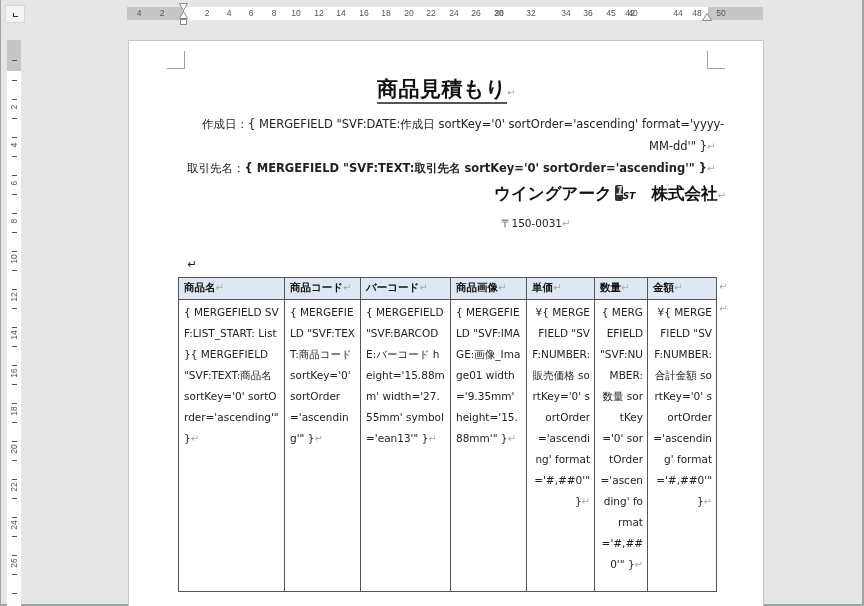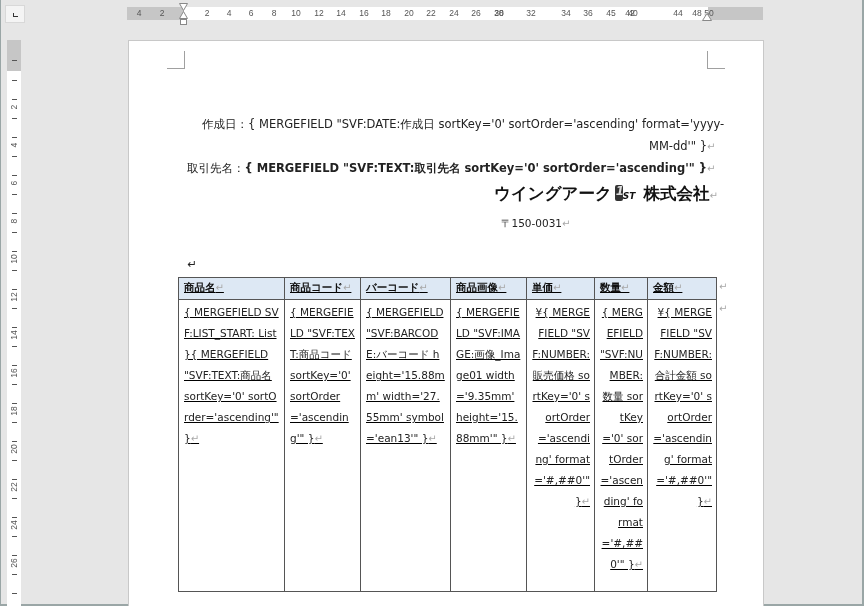--- a/index.html
+++ b/index.html
@@ -25,23 +25,23 @@
   .crop-tl { left: 38px; top: 10px; border-right: 1px solid #a0a0a0; border-bottom: 1px solid #a0a0a0; }
   .crop-tr { left: 578px; top: 10px; border-left: 1px solid #a0a0a0; border-bottom: 1px solid #a0a0a0; }
   .para-mark { color: #a8a8a8; font-size: 10px; font-weight: normal; }
   .title { position: absolute; left: 248px; top: 34px; font-size: 21px; font-weight: bold; color: #111; letter-spacing: 0.5px; }
   .title-text { border-bottom: 2px solid #555; padding-bottom: 1px; }
   .line { position: absolute; font-size: 11.5px; color: #222; white-space: nowrap; }
   .bold { font-weight: bold; }
   .company { position: absolute; left: 365px; top: 142px; font-size: 16.5px; font-weight: bold; color: #111; white-space: nowrap; }
   .logo { display: inline-block; width: 8px; height: 16px; background: #333; border-radius: 2px; vertical-align: -2px; margin-left: 3px; position: relative; }
   .logo::after { content: "1"; position: absolute; left: 1px; top: -1px; font-size: 12px; color: #ddd; font-style: italic; }
-  .logo-st { font-size: 9px; font-style: italic; margin-right: 8px; }
+  .logo-st { font-size: 9px; font-style: italic; margin-right: 16px; }
   .addr { position: absolute; font-size: 10.5px; color: #222; white-space: nowrap; }
-  table.est { position: absolute; left: 49px; top: 236px; border-collapse: collapse; table-layout: fixed; width: 538px; text-decoration: underline; }
+  table.est { position: absolute; left: 49px; top: 236px; border-collapse: collapse; table-layout: fixed; width: 538px; }
   table.est th, table.est td { border: 1px solid #555; font-size: 10.5px; color: #222; vertical-align: top; padding: 2px 5px 0 5px; }
   table.est th { background: #dde8f4; font-weight: bold; height: 22px; text-align: left; padding-top: 3px; color: #111; }
   table.est td { height: 292px; line-height: 21px; word-break: break-all; }
   table.est td.r { text-align: right; padding-right: 4px; }
   .row-end { position: absolute; left: 590px; font-size: 10px; color: #a8a8a8; }
 </style>
 </head>
 <body>
 
 <div class="frame">
@@ -71,21 +71,21 @@
     <span class="tick" style="left:372px">28</span>
     <span class="tick" style="left:372px">30</span>
     <span class="tick" style="left:404px">32</span>
     <span class="tick" style="left:439px">34</span>
     <span class="tick" style="left:461px">36</span>
     <span class="tick" style="left:484px">45</span>
     <span class="tick" style="left:506px">40</span>
     <span class="tick" style="left:503px">42</span>
     <span class="tick" style="left:551px">44</span>
     <span class="tick" style="left:570px">48</span>
-    <span class="tick" style="left:582px">50</span>
+    <span class="tick" style="left:594px">50</span>
   </div>
 
   <svg class="indent-top" viewBox="0 0 9 8">
       <polygon points="0.5,0.5 8.5,0.5 4.5,7.5" fill="#fff" stroke="#888"></polygon>
     </svg>
   <svg class="indent-bot" viewBox="0 0 9 8">
       <polygon points="4.5,0.5 8.5,7.5 0.5,7.5" fill="#fff" stroke="#888"></polygon>
     </svg>
   <div class="indent-box"></div>
   <svg class="indent-right" viewBox="0 0 10 8">
@@ -135,20 +135,23 @@
     <span class="vt" style="top:404px">20</span>
     <span class="vt" style="top:442px">22</span>
     <span class="vt" style="top:480px">24</span>
     <span class="vt" style="top:518px">26</span>
   </div>
 
   <div class="page">
     <div class="crop crop-tl"></div>
     <div class="crop crop-tr"></div>
 
+    <div class="title">
+      <span class="title-text">商品見積もり</span><span class="para-mark">↵</span>
+    </div>
 
     <div class="line" style="left:73px; top:76px">
       <span>作成日：{ MERGEFIELD "SVF:DATE:作成日 sortKey='0' sortOrder='ascending' format='yyyy-</span>
     </div>
     <div class="line" style="left:520px; top:98px">
       <span>MM-dd'" }</span><span class="para-mark">↵</span>
     </div>
     <div class="line" style="left:58px; top:120px">
       <span>取引先名：</span><span class="bold">{ MERGEFIELD "SVF:TEXT:取引先名 sortKey='0' sortOrder='ascending'" }</span><span class="para-mark">↵</span>
     </div>

